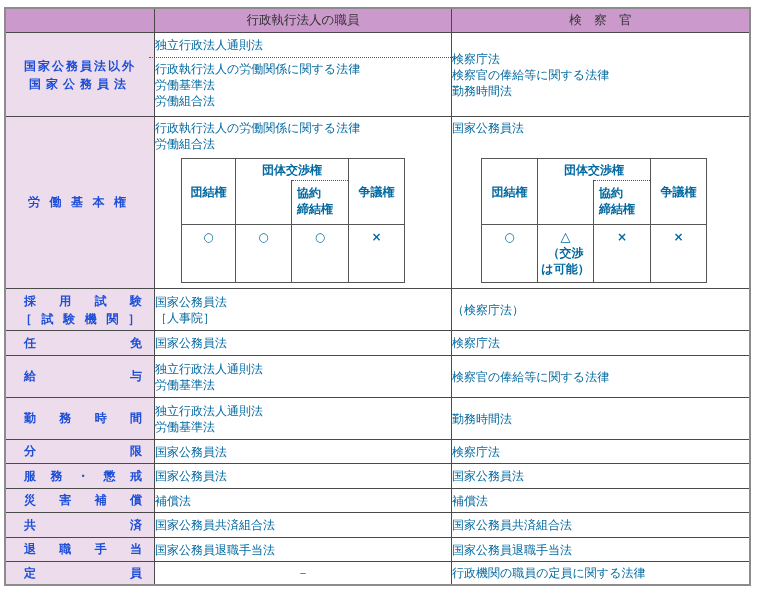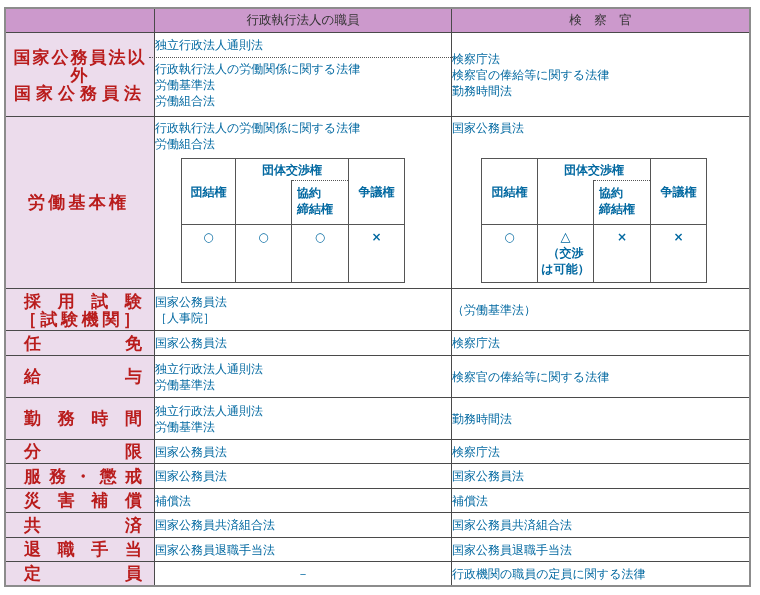--- a/index.html
+++ b/index.html
@@ -3,21 +3,21 @@
   <meta charset="utf-8">
   <style>
     html, body { margin: 0; padding: 0; background: #ffffff; }
     body { width: 760px; height: 595px; position: relative; overflow: hidden;
            font-family: "DejaVu Sans", "Liberation Sans", sans-serif; color: #3a3a3a; }
     .tbl { position: absolute; left: 5px; top: 8px; width: 744px; height: 576px;
            border-collapse: collapse; table-layout: fixed; }
     .tbl td, .tbl th { border: 1px solid #4a4a4a; padding: 0; vertical-align: middle; }
     .tbl { outline: 2px solid #8c8c8c; outline-offset: -1px; }
     .hdr { background: #cc99cc; font-weight: normal; font-size: 12.5px; color: #333; text-align: center; height: 23px; }
-    .lbl { background: #ecdcec; font-size: 17px; font-weight: bold; color: #b91c1c; letter-spacing: 0; }
+    .lbl { background: #ecdcec; font-size: 12px; font-weight: bold; color: #1d4ed8; letter-spacing: 0; }
     .lbl-just { display: flex; justify-content: space-between; padding: 0 12px 0 18px; }
     .lbl-center { text-align: center; line-height: 18px; letter-spacing: 2px; }
     .cell { font-size: 12px; line-height: 16px; padding: 2px 6px; color: #0369a1; }
     .cell .line { display: block; white-space: nowrap; }
     .dotted-split { border-top: 1px dotted #555; margin: 4px -6px 3px -6px; }
     .center { text-align: center; }
     .inner { border-collapse: collapse; table-layout: fixed; margin: 6px 0 0 26px; }
     .inner td { border: 1px solid #555; font-size: 12px; text-align: center; vertical-align: top; padding: 0; line-height: 16px; font-weight: bold; }
     .inner .dotL { border-left: 1px dotted #555 !important; }
     .inner .dotT { border-top: 1px dotted #555 !important; }
@@ -155,21 +155,21 @@
         <span>験</span>
         <span>機</span>
         <span>関</span>
         <span>］</span>
       </div>
     </td>
     <td class="cell">
       <span class="line">国家公務員法</span>
       <span class="line">［人事院］</span>
     </td>
-    <td class="cell">（労働基準法）</td>
+    <td class="cell">（検察庁法）</td>
   </tr>
 
   <tr style="height:25px">
     <td class="lbl">
       <div class="lbl-just">
         <span>任</span>
         <span>免</span>
       </div>
     </td>
     <td class="cell">国家公務員法</td>

